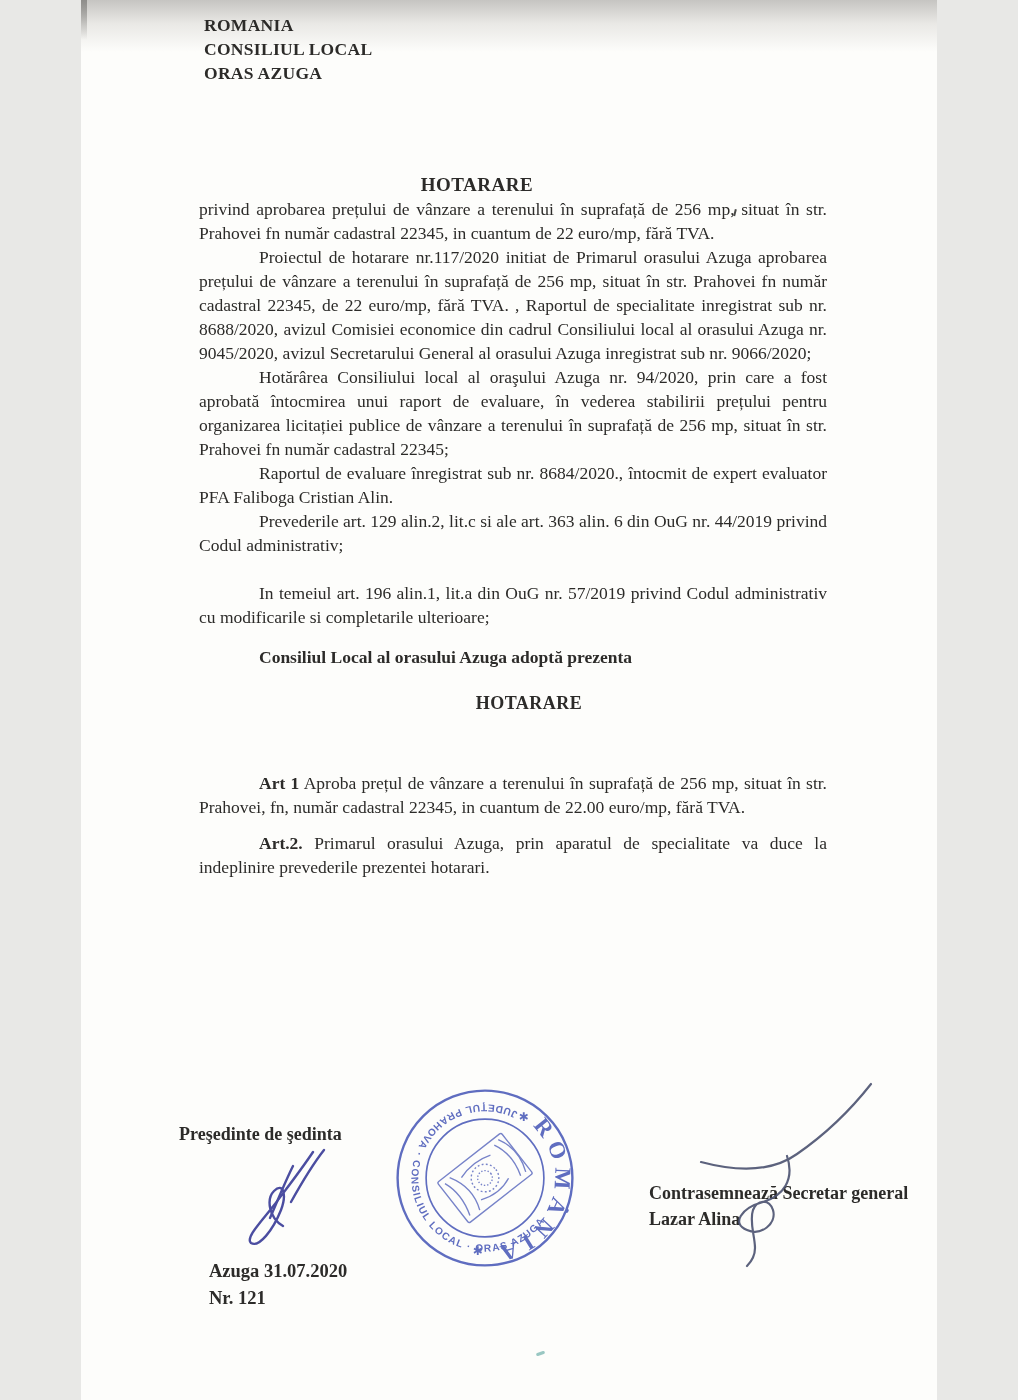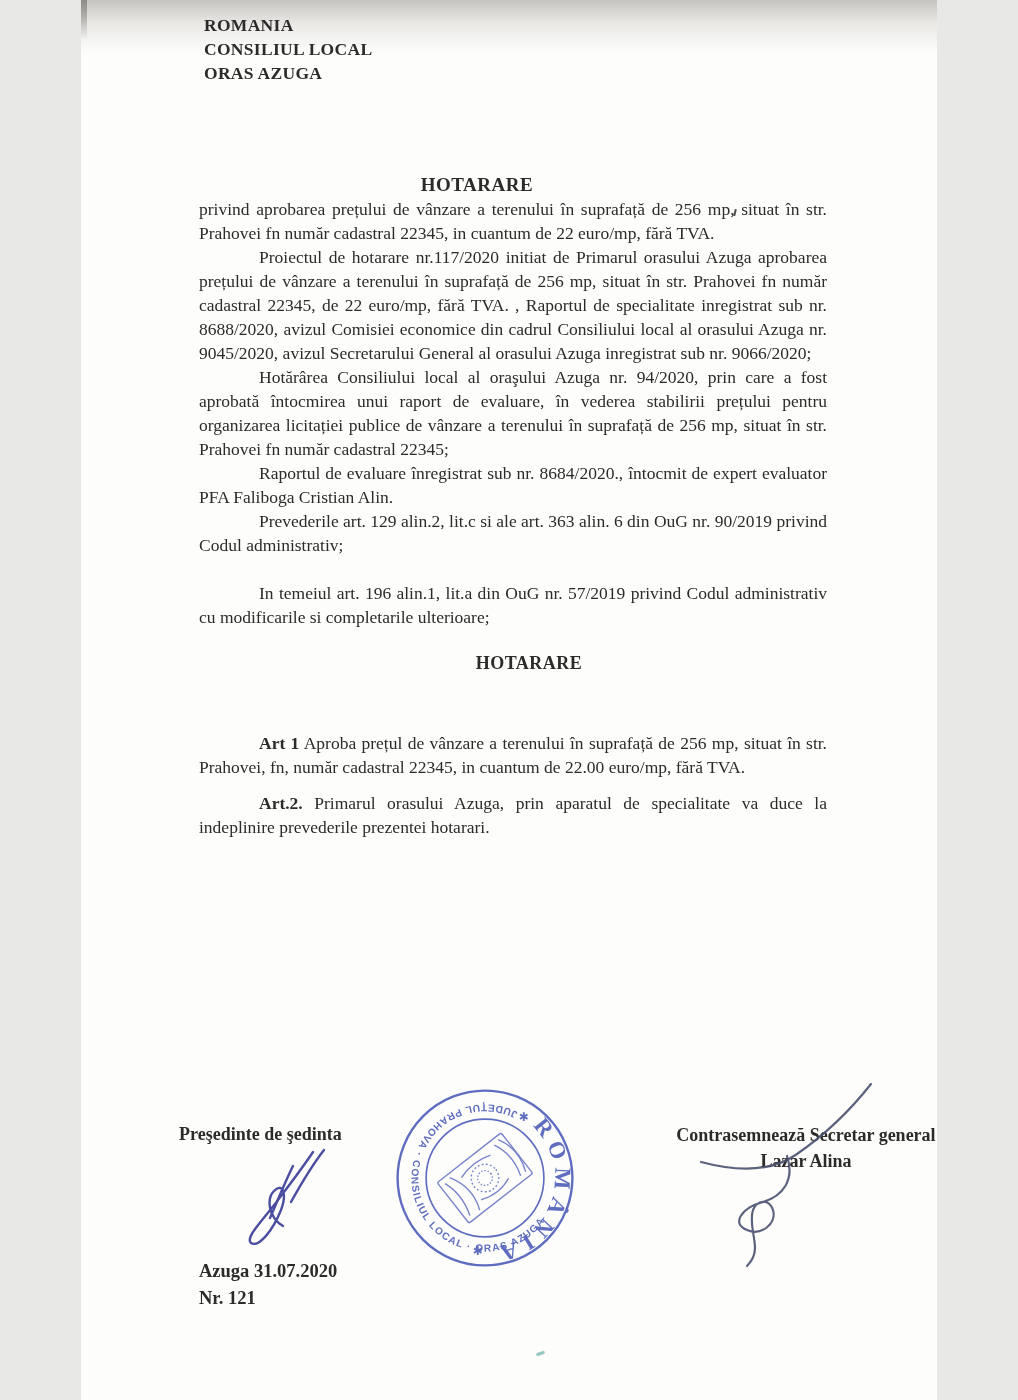--- a/index.html
+++ b/index.html
@@ -55,25 +55,25 @@
     position:absolute; left:652px; top:209px;
     width:3px; height:7px;
     border-right:2px solid #4a4a48;
     transform:rotate(14deg);
   }
   .sig-left {
     position:absolute; left:98px; top:1120px; width:206px;
     font-weight:bold; font-size:18px; line-height:28px;
   }
   .sig-right {
-    position:absolute; left:568px; top:1122px; width:314px;
-    text-align:center; font-weight:bold; font-size:18px; line-height:26px;
+    position:absolute; left:568px; top:1180px; width:314px;
+    text-align:left; font-weight:bold; font-size:18px; line-height:26px;
   }
   .doc-footer {
-    position:absolute; left:118px; top:1258px;
+    position:absolute; left:128px; top:1258px;
     font-weight:bold; font-size:18.5px; line-height:27px;
   }
   .stamp { position:absolute; left:312px; top:1086px; width:184px; height:184px; opacity:.88; }
   .stamp text { font-family:"Liberation Sans","DejaVu Sans",sans-serif; }
   .stamp .country-text { font-family:"Liberation Serif","DejaVu Serif",serif; }
   .ink-left  { position:absolute; left:148px; top:1148px; width:120px; height:100px; opacity:.92; }
   .ink-right { position:absolute; left:610px; top:1078px; width:192px; height:192px; opacity:.9; }
   .speck-a { position:absolute; left:455px; top:1352px; width:9px; height:3px; background:#7fb9b4; transform:rotate(-20deg); border-radius:2px; opacity:.8; }
   .speck-b { position:absolute; left:966px; top:1378px; width:7px; height:7px; border:2px solid #c8913f; border-radius:50%; opacity:.7; }
 </style>
@@ -90,23 +90,24 @@
     <div>ORAS AZUGA</div>
   </header>
 
   <main class="doc-body">
     <h1 class="title">HOTARARE</h1>
     <p class="subtitle">privind  aprobarea prețului de vânzare a terenului în suprafață de 256  mp, situat în str. Prahovei fn număr cadastral 22345, in cuantum de  22 euro/mp,  fără TVA.</p>
 
     <p class="para">Proiectul de hotarare nr.117/2020 initiat de Primarul orasului Azuga aprobarea prețului de vânzare a terenului în suprafață de 256  mp, situat în str. Prahovei fn număr cadastral 22345, de 22 euro/mp,  fără TVA. , Raportul de specialitate inregistrat sub nr. 8688/2020, avizul Comisiei economice din cadrul Consiliului local al orasului Azuga nr. 9045/2020, avizul Secretarului General al orasului Azuga inregistrat sub nr. 9066/2020;</p>
     <p class="para">Hotărârea Consiliului local al oraşului Azuga nr. 94/2020, prin care a fost aprobată întocmirea unui raport  de evaluare, în vederea stabilirii prețului pentru organizarea licitației publice de vânzare a  terenului în suprafață de 256  mp, situat în str. Prahovei fn număr cadastral 22345;</p>
     <p class="para">Raportul de evaluare înregistrat sub nr. 8684/2020., întocmit de expert evaluator PFA Faliboga Cristian Alin.</p>
-    <p class="para">Prevederile art. 129 alin.2, lit.c si ale art. 363 alin. 6 din OuG nr. 90/2019 privind Codul administrativ;</p>
+    <p class="para">Prevederile art. 129 alin.2, lit.c si ale art. 363 alin. 6 din OuG nr. 44/2019 privind Codul administrativ;</p>
     <p class="para p-temeiul">In temeiul art. 196 alin.1, lit.a din OuG nr. 57/2019 privind Codul administrativ cu modificarile si completarile ulterioare;</p>
 
+    <p class="para adoption">Consiliul Local al orasului Azuga adoptă prezenta</p>
     <h2 class="decision-title">HOTARARE</h2>
 
     <p class="para art-1"><span class="b">Art 1</span><span> Aproba  prețul de vânzare a terenului în suprafață de 256  mp, situat în str. Prahovei, fn, număr cadastral 22345, in cuantum de  22.00 euro/mp,  fără TVA.</span></p>
     <p class="para art-2"><span class="b">Art.2.</span><span> Primarul orasului Azuga, prin aparatul de specialitate va duce la indeplinire prevederile prezentei hotarari.</span></p>
   </main>
 
   <div class="stray-mark"></div>
 
   <div class="sig-left">
     <div>Preşedinte de şedinta</div>

